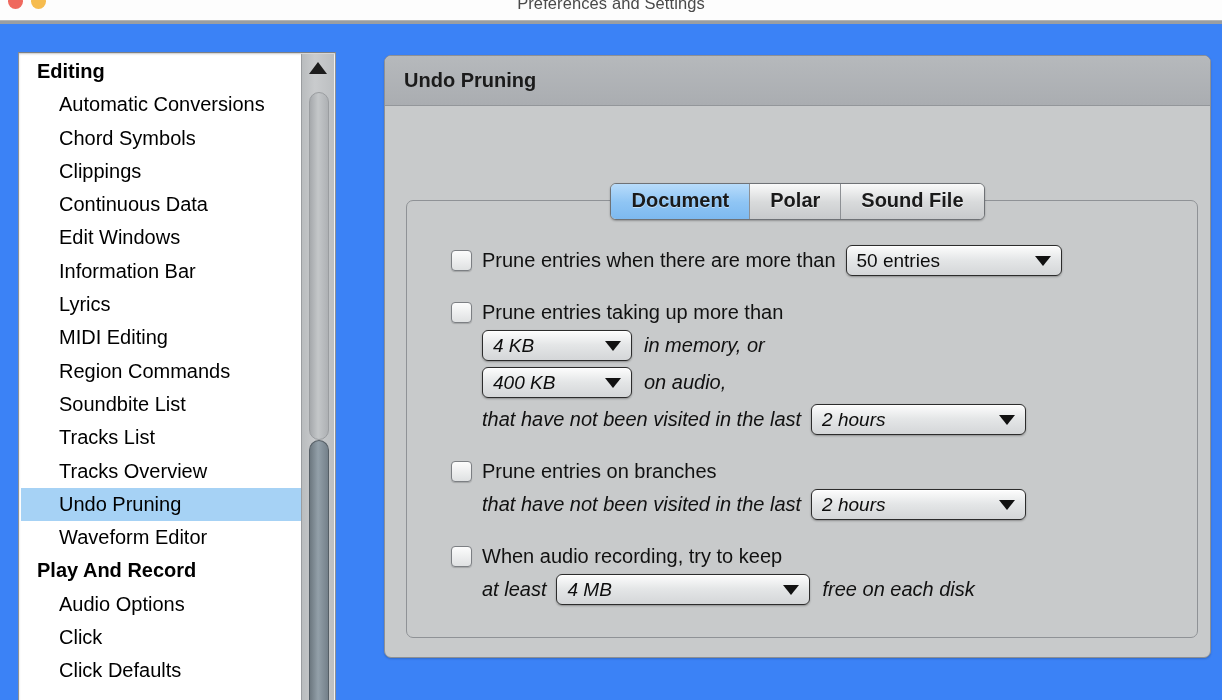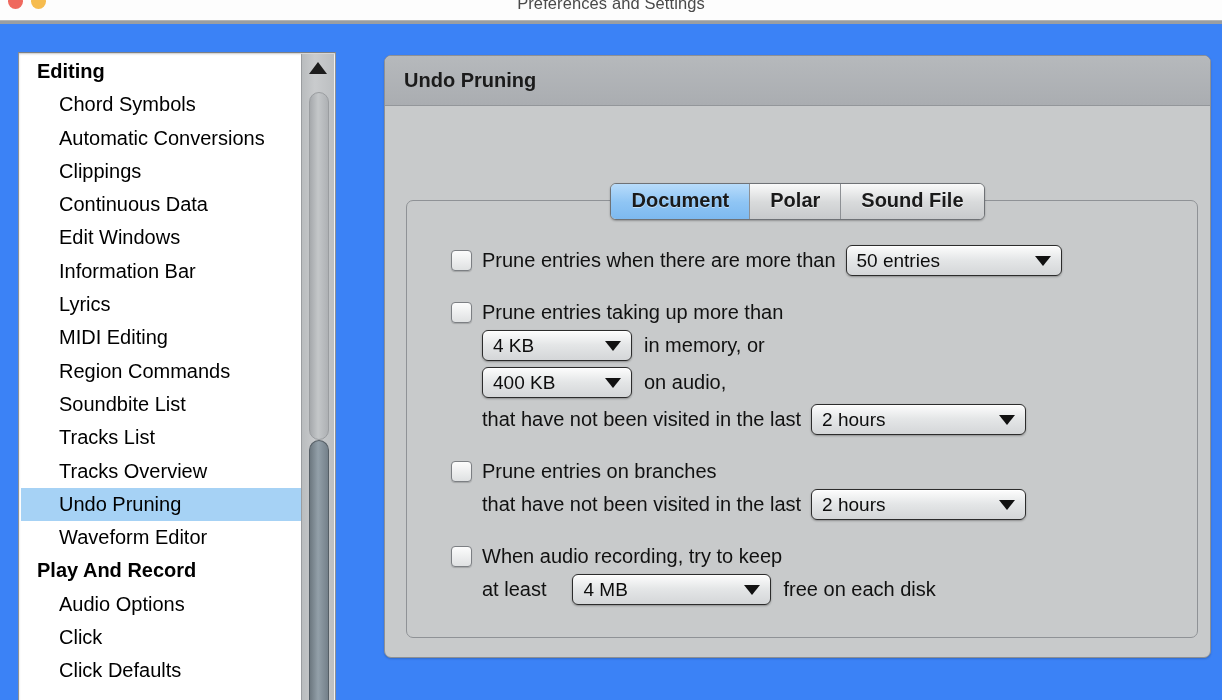--- a/index.html
+++ b/index.html
@@ -218,21 +218,21 @@
     font-size: 20px;
     color: #111;
   }
   .row {
     display: flex;
     align-items: center;
     white-space: nowrap;
   }
   .row-gap-lg { margin-top: 25px; }
   .row-gap-sm { margin-top: 6px; }
-  .indent { padding-left: 31px; }
+  .indent { padding-left: 31px; font-style: italic; }
 
   .checkbox {
     width: 21px; height: 21px;
     border-radius: 4px;
     border: 1px solid #7c7f83;
     background: linear-gradient(to bottom, #fcfcfc, #dfe1e2);
     box-shadow: 0 1px 1px rgba(0,0,0,.18);
     flex: 0 0 auto;
     margin-right: 10px;
   }
@@ -259,42 +259,42 @@
   .popup .arrow {
     width: 0; height: 0;
     margin-left: 14px;
     border-left: 8px solid transparent;
     border-right: 8px solid transparent;
     border-top: 10px solid #111;
   }
   .w-50entries { width: 216px; }
   .w-size      { width: 150px; }
   .w-hours     { width: 215px; }
-  .w-mb        { width: 199px; margin-left: 16px; }
+  .w-mb        { width: 254px; }
 </style>
 </head>
 <body>
 
 <div class="window">
 
   <div class="titlebar">
     <div class="traffic">
       <div class="light close"></div>
       <div class="light min"></div>
 
     </div>
     <div class="win-title">Preferences and Settings</div>
   </div>
   <div class="title-sep"></div>
 
   <div class="sidebar-frame">
     <div class="sidebar-list">
       <div class="sb-row group">Editing</div>
+      <div class="sb-row">Automatic Conversions</div>
       <div class="sb-row">Chord Symbols</div>
-      <div class="sb-row">Automatic Conversions</div>
       <div class="sb-row">Clippings</div>
       <div class="sb-row">Continuous Data</div>
       <div class="sb-row">Edit Windows</div>
       <div class="sb-row">Information Bar</div>
       <div class="sb-row">Lyrics</div>
       <div class="sb-row">MIDI Editing</div>
       <div class="sb-row">Region Commands</div>
       <div class="sb-row">Soundbite List</div>
       <div class="sb-row">Tracks List</div>
       <div class="sb-row">Tracks Overview</div>

